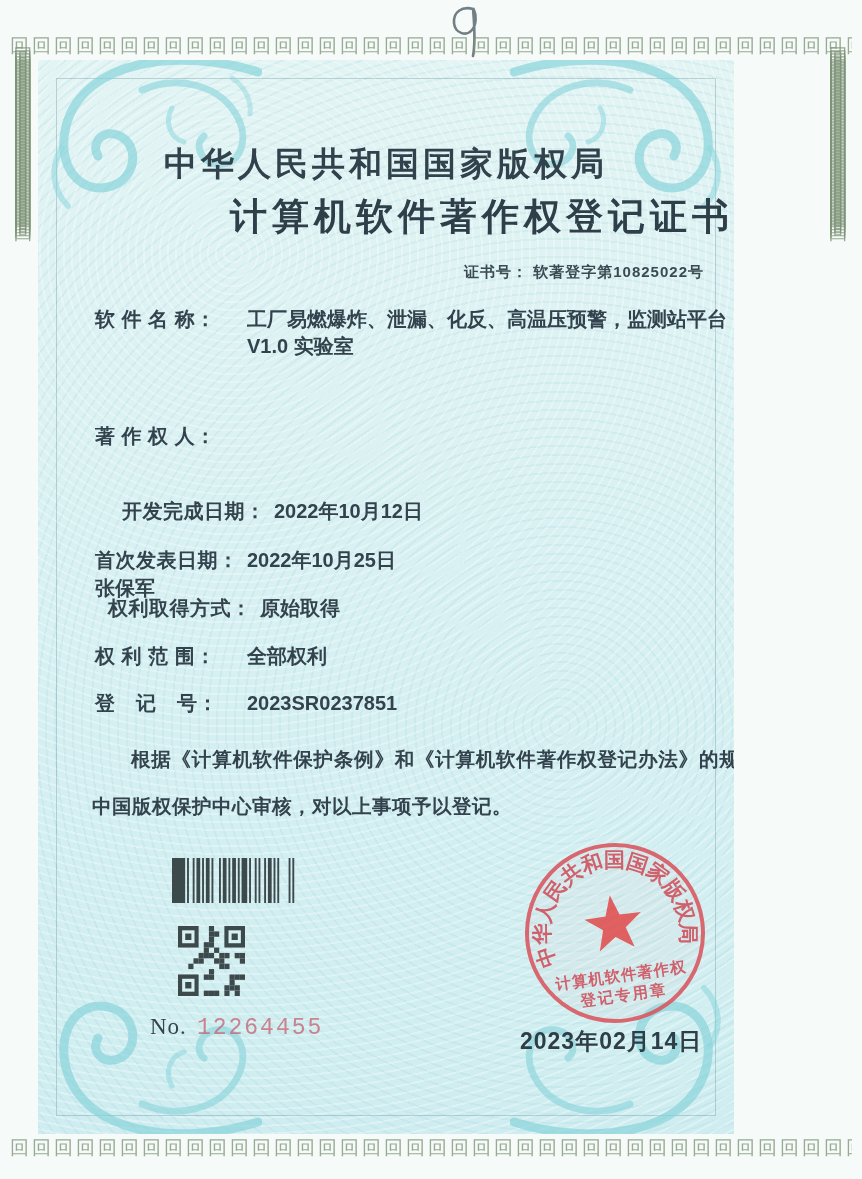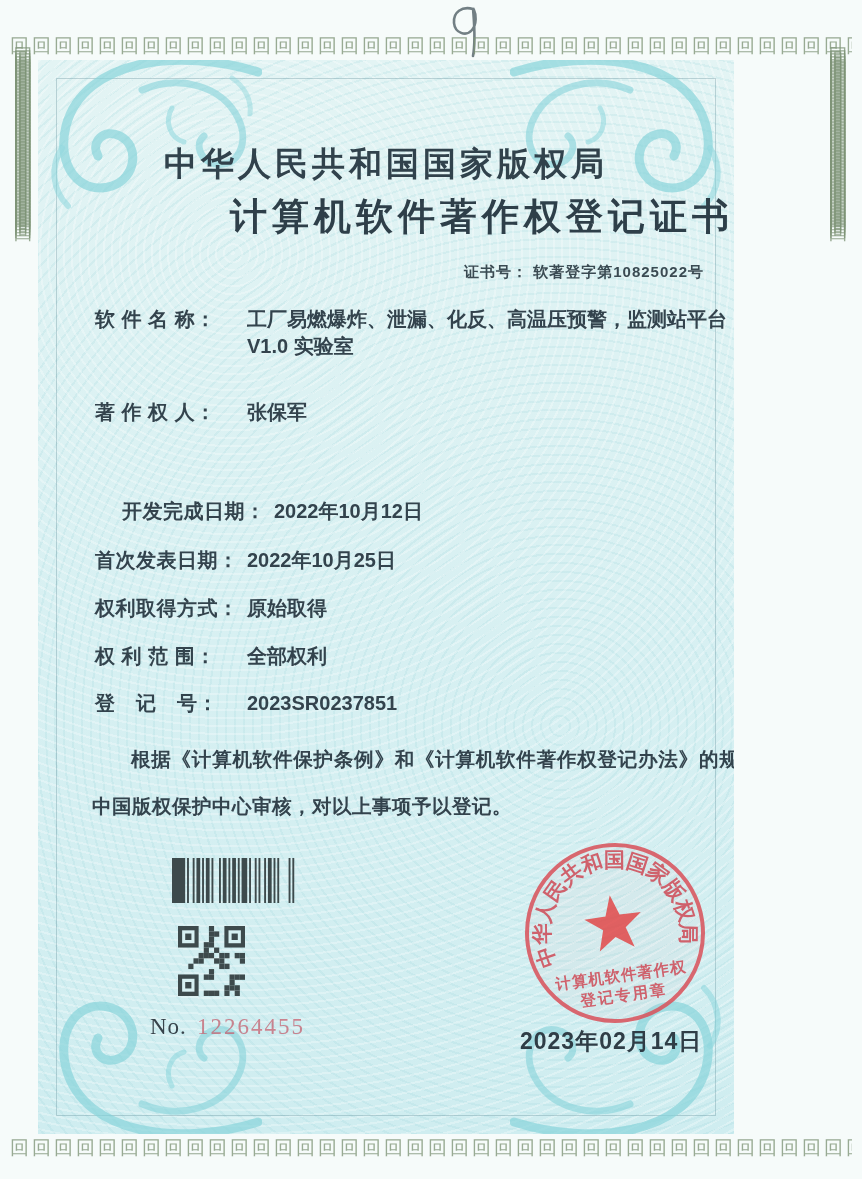--- a/index.html
+++ b/index.html
@@ -59,38 +59,38 @@
     position:absolute;right:30px;top:203px;
     font-size:15px;font-weight:700;color:#3a4a52;letter-spacing:1px;
   }
   .row{
     position:absolute;left:57px;width:710px;display:flex;
     font-size:20px;font-weight:700;color:#33434d;line-height:1.35;
   }
   .row .lbl{width:152px;flex:0 0 152px;letter-spacing:0.5px;}
   .row .val{width:545px;}
   .row-software{top:246px;}
-  .row-owner{top:339px;}
+  .row-owner{top:363px;flex-direction:column;}
   .row-dev{top:438px;margin-left:27px;}
   .row-pub{top:487px;}
-  .row-acq{top:535px;}
+  .row-acq{top:535px;justify-content:flex-end;}
   .row-scope{top:583px;}
   .row-reg{top:630px;}
   .statement{
     position:absolute;left:54px;top:676px;width:708px;
     font-size:19.5px;font-weight:700;color:#33434d;
     line-height:2.42;text-indent:2em;text-align:justify;letter-spacing:0.5px;
   }
   .serial{
     position:absolute;left:112px;top:954px;
     font-family:"Liberation Serif","DejaVu Serif",serif;
     font-size:23px;color:#37434b;letter-spacing:1px;
   }
   .serial .num{
-    color:rgba(196,95,110,0.75);font-family:Liberation Serif, serif;
+    color:rgba(196,95,110,0.75);font-family:Liberation Mono, monospace;
     font-weight:400;letter-spacing:2px;margin-left:10px;
   }
   .issue-date{
     position:absolute;left:482px;top:966px;
     font-size:23px;font-weight:700;color:#2f3d46;letter-spacing:1px;
   }
   .barcode{position:absolute;left:134px;top:798px;}
   .qr{position:absolute;left:140px;top:866px;}
   .seal{position:absolute;left:472px;top:768px;}
   .handmark{position:absolute;left:440px;top:2px;}

